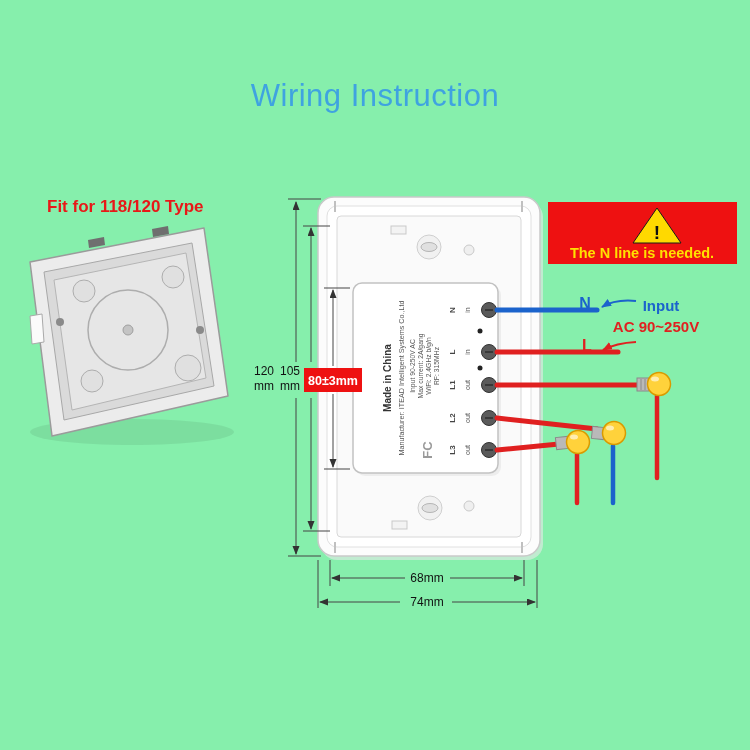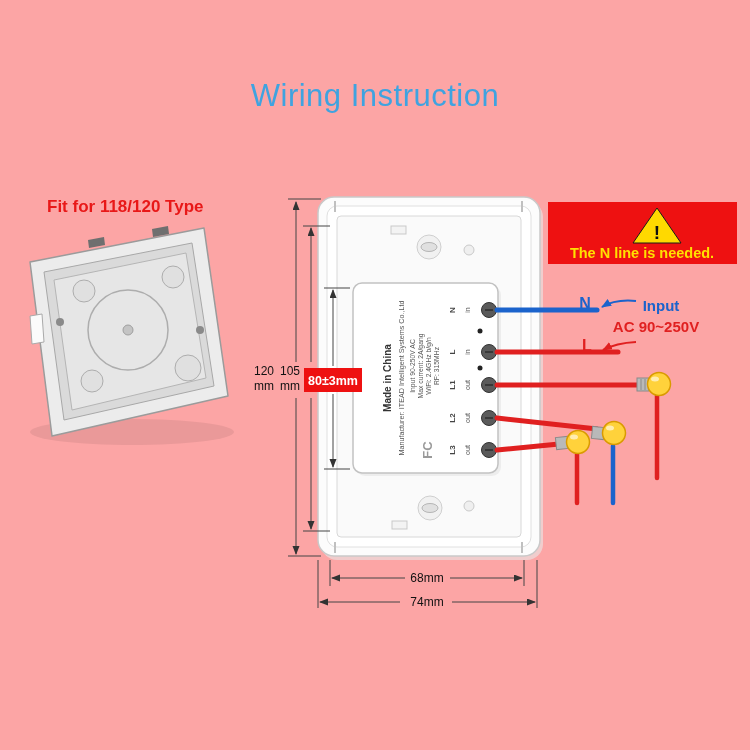--- a/index.html
+++ b/index.html
@@ -1,17 +1,17 @@
 <!DOCTYPE html>
 <html><head>
 <meta charset="utf-8">
 <style>
   html,body{margin:0;padding:0;background:#ffffff;}
   .page{
-    position:relative;width:750px;height:750px;background:#fca5a5;
+    position:relative;width:750px;height:750px;background:#86efac;
     overflow:hidden;font-family:"Liberation Sans",sans-serif;
   }
   svg text{font-family:"Liberation Sans",sans-serif;}
 </style>
 </head>
 <body>
 
 <div class="page">
 <svg width="750" height="750" viewBox="0 0 750 750">
   <defs>

